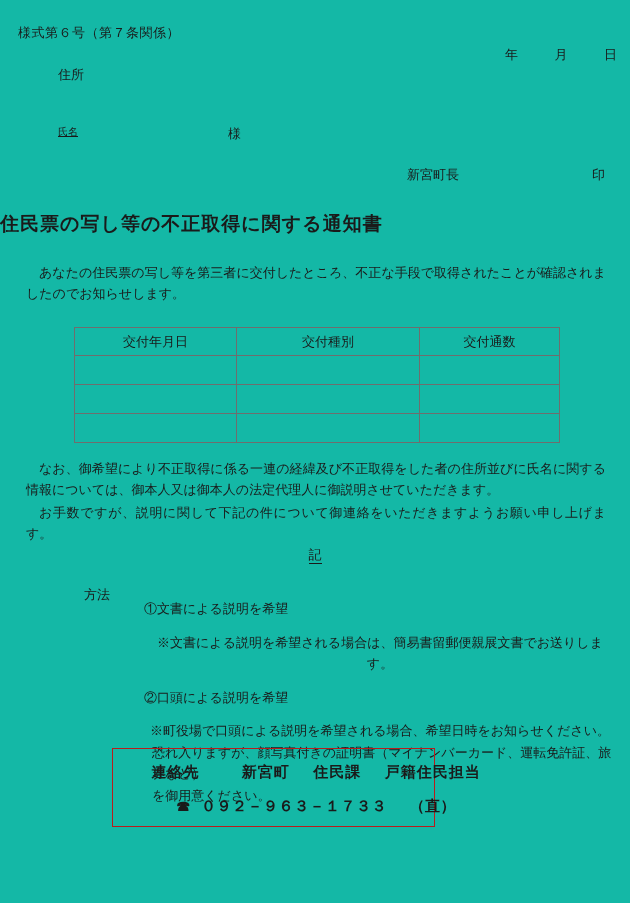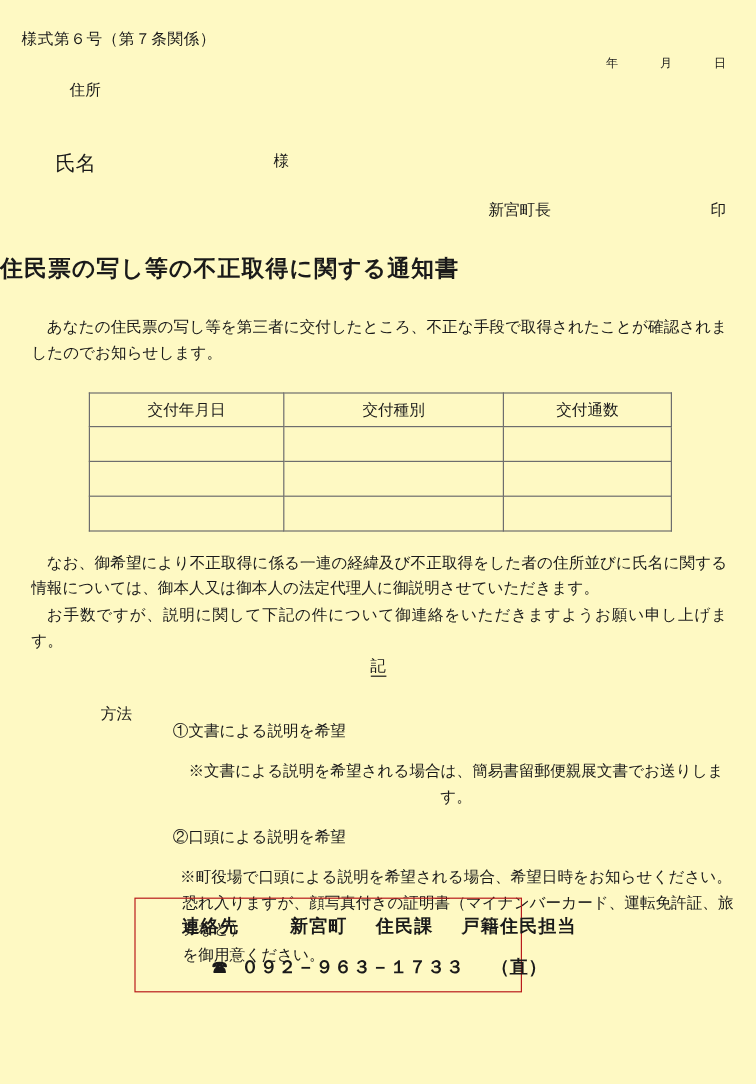--- a/index.html
+++ b/index.html
@@ -8,54 +8,55 @@
     background: #ffffff;
   }
   body {
     font-family: "Liberation Serif", "DejaVu Serif", serif;
     color: #1a1a1a;
   }
   #page {
     position: relative;
     width: 630px;
     height: 903px;
-    background: #fef9c3;
+    background: #14b8a6;
     overflow: hidden;
   }
 
   
   .form-no {
     position: absolute;
     left: 18px;
     top: 24px;
     font-size: 13px;
     letter-spacing: 0.5px;
     white-space: nowrap;
   }
   .date-line {
     position: absolute;
     left: 505px;
     top: 46px;
-    font-size: 10px;
+    font-size: 13px;
     white-space: nowrap;
   }
   .date-line span { display: inline-block; }
   .date-line .gap { width: 30px; }
 
   .addr-label {
     position: absolute;
     left: 58px;
     top: 66px;
     font-size: 13px;
   }
   .name-label {
     position: absolute;
-    left: 46px;
+    left: 58px;
     top: 125px;
-    font-size: 17px;
+    font-size: 10px;
+    text-decoration: underline;
   }
   .name-honorific {
     position: absolute;
     left: 228px;
     top: 125px;
     font-size: 13px;
   }
   .issuer {
     position: absolute;
     left: 407px;

